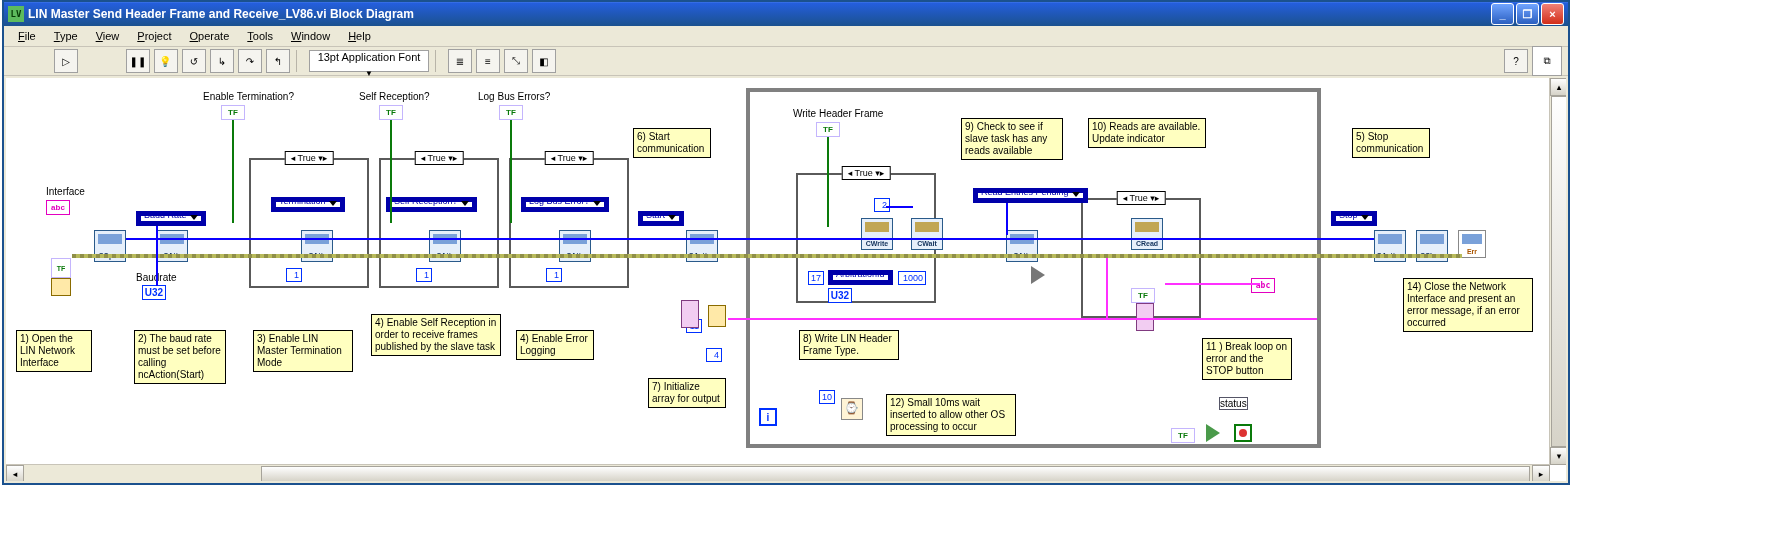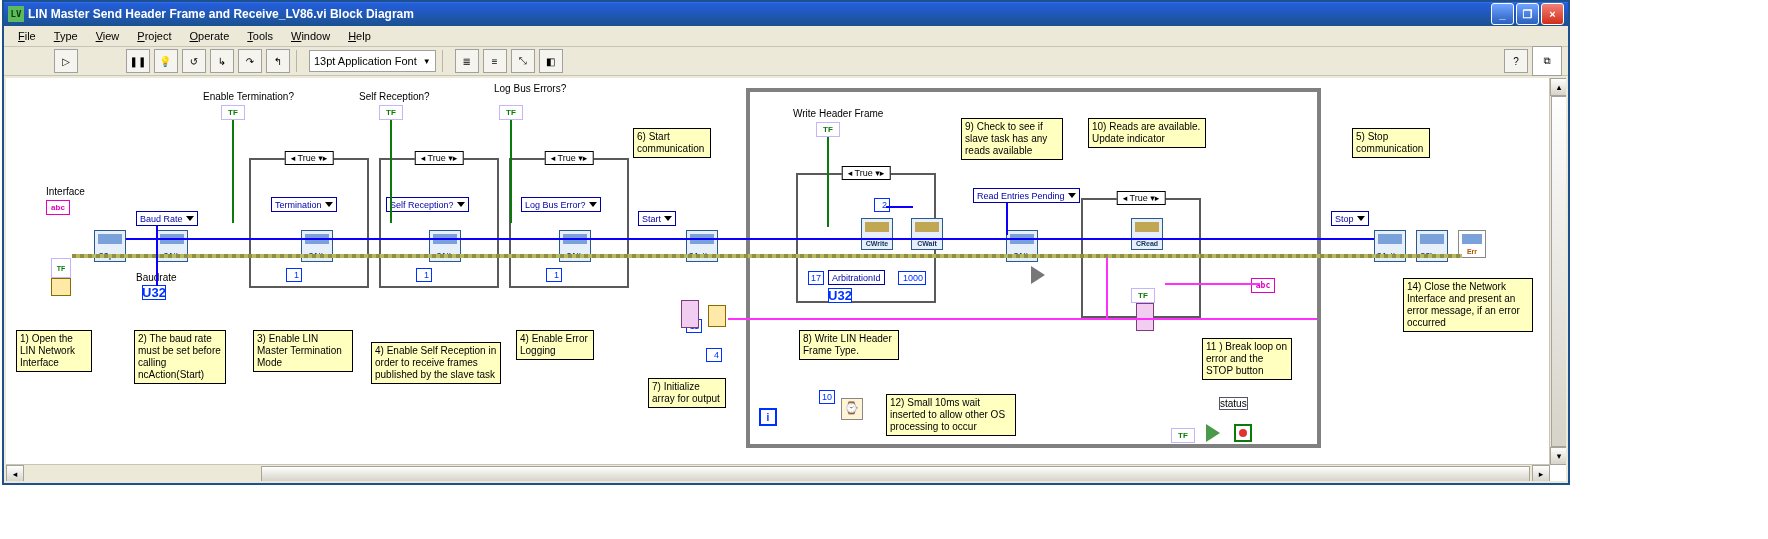--- a/index.html
+++ b/index.html
@@ -79,21 +79,21 @@
     align-items:center;
     padding:0 6px;
     gap:4px;
   }
   .tbtn{
     width:22px;height:22px;border:1px solid #a0a0a0;background:#f5f4ef;
     display:flex;align-items:center;justify-content:center;font-size:10px;
   }
   .tsel{
     height:20px;border:1px solid #a0a0a0;background:#fff;font-size:11px;
-    display:flex;align-items:center;padding:0 4px;gap:6px;min-width:110px;
+    display:flex;align-items:center;padding:0 4px;gap:6px;min-width:110px;flex-direction:column;
   }
   .tsel .tri{font-size:8px;}
   .tsep{width:6px;height:22px;border-left:1px solid #b8b4a8;margin:0 2px;}
   .help-q{margin-left:auto;}
   .devglyph{
     width:28px;height:28px;border:1px solid #a0a0a0;background:#fff;
     display:flex;align-items:center;justify-content:center;font-size:10px;
   }
 
   
@@ -124,39 +124,39 @@
   .note{
     position:absolute;
     background:#ffffc0;
     border:1px solid #000;
     font-size:10px;
     line-height:12px;
     padding:2px 3px;
   }
   .ctl{
     position:absolute;
-    border:1px solid #ef4444;
+    border:5px solid #ef4444;
     background:#fff;
     font-size:9px;
     padding:1px 3px 1px 3px;
-    display:flex;align-items:center;gap:3px;
+    display:flex;align-items:flex-end;gap:3px;
     height:15px;
   }
   .ctl.blue{color:#0000aa;border-color:#0000aa;}
 
   .tf-term{
     position:absolute;width:24px;height:15px;
     border:1px solid #c4b5fd;background:#fff;
     color:#0a7a0a;font-size:8px;font-weight:bold;
     display:flex;align-items:center;justify-content:center;
   }
   .u32-term{
     position:absolute;width:24px;height:15px;
     border:1px solid #0030ff;background:#fff;
-    color:#0030ff;font-size:13px;font-weight:bold;
+    color:#0030ff;font-size:10px;font-weight:bold;
     display:flex;align-items:center;justify-content:center;
   }
   .abc-term{
      position:absolute;width:24px;height:15px;
      border:1px solid #e300c0;background:#fff;
      color:#e300c0;font-size:8px;font-weight:bold;
      display:flex;align-items:center;justify-content:center;
   }
   .tiny-const{
     position:absolute;min-width:16px;height:14px;
@@ -327,21 +327,21 @@
         <div class="case-sel">◂ True  ▾▸</div>
       </div>
       <div class="case" style="left:1075px;top:120px;width:120px;height:120px;">
         <div class="case-sel">◂ True  ▾▸</div>
       </div>
 
       <span class="free-lbl" style="left:197px;top:13px;">Enable Termination?</span>
       <div class="tf-term" style="left:215px;top:27px;">TF</div>
       <span class="free-lbl" style="left:353px;top:13px;">Self Reception?</span>
       <div class="tf-term" style="left:373px;top:27px;">TF</div>
-      <span class="free-lbl" style="left:472px;top:5px;margin-left:16px;">Log Bus Errors?</span>
+      <span class="free-lbl" style="left:472px;top:13px;">Log Bus Errors?</span>
       <div class="tf-term" style="left:493px;top:27px;">TF</div>
       <span class="free-lbl" style="left:787px;top:30px;">Write Header Frame</span>
       <div class="tf-term" style="left:810px;top:44px;">TF</div>
 
       <span class="free-lbl" style="left:40px;top:108px;">Interface</span>
       <div class="abc-term" style="left:40px;top:122px;">abc</div>
 
       <div class="tf-term" style="left:45px;top:180px;height:20px;width:20px;font-size:7px;">TF</div>
       <div style="position:absolute;left:45px;top:200px;width:20px;height:18px;border:1px solid #8a6b00;background:#ffe9a8"></div>
 
@@ -441,21 +441,21 @@
       <div class="wire pink v" style="left:1100px;top:180px;height:62px;"></div>
       <div class="wire pink h" style="left:1159px;top:205px;width:95px;"></div>
 
       <div class="wire blue v" style="left:150px;top:148px;height:60px;"></div>
       <div class="wire blue v" style="left:1000px;top:125px;height:32px;"></div>
       <div class="wire blue h" style="left:880px;top:128px;width:27px;"></div>
 
       <div class="note" style="left:10px; top:252px;width:76px;">1) Open the LIN Network Interface</div>
       <div class="note" style="left:128px;top:252px;width:92px;">2) The baud rate must be set before calling ncAction(Start)</div>
       <div class="note" style="left:247px;top:252px;width:100px;">3) Enable LIN Master Termination Mode</div>
-      <div class="note" style="left:365px;top:264px;width:130px;">4) Enable Self Reception in order to receive frames published by the slave task</div>
+      <div class="note" style="left:365px;top:236px;width:130px;">4) Enable Self Reception in order to receive frames published by the slave task</div>
       <div class="note" style="left:510px;top:252px;width:78px;">4) Enable Error Logging</div>
       <div class="note" style="left:627px;top:50px; width:78px;">6) Start communication</div>
       <div class="note" style="left:642px;top:300px;width:78px;">7) Initialize array for output</div>
       <div class="note" style="left:793px;top:252px;width:100px;">8) Write LIN Header Frame Type.</div>
       <div class="note" style="left:955px;top:40px; width:102px;">9) Check to see if slave task has any reads available</div>
       <div class="note" style="left:1082px;top:40px;width:118px;">10) Reads are available. Update indicator</div>
       <div class="note" style="left:1196px;top:260px;width:90px;">11 ) Break loop on error and the STOP button</div>
       <div class="note" style="left:880px;top:316px;width:130px;">12) Small 10ms wait inserted to allow other OS processing to occur</div>
       <div class="note" style="left:1346px;top:50px;width:78px;">5) Stop communication</div>
       <div class="note" style="left:1397px;top:200px;width:130px;">14) Close the Network Interface and present an error message, if an error occurred</div>

